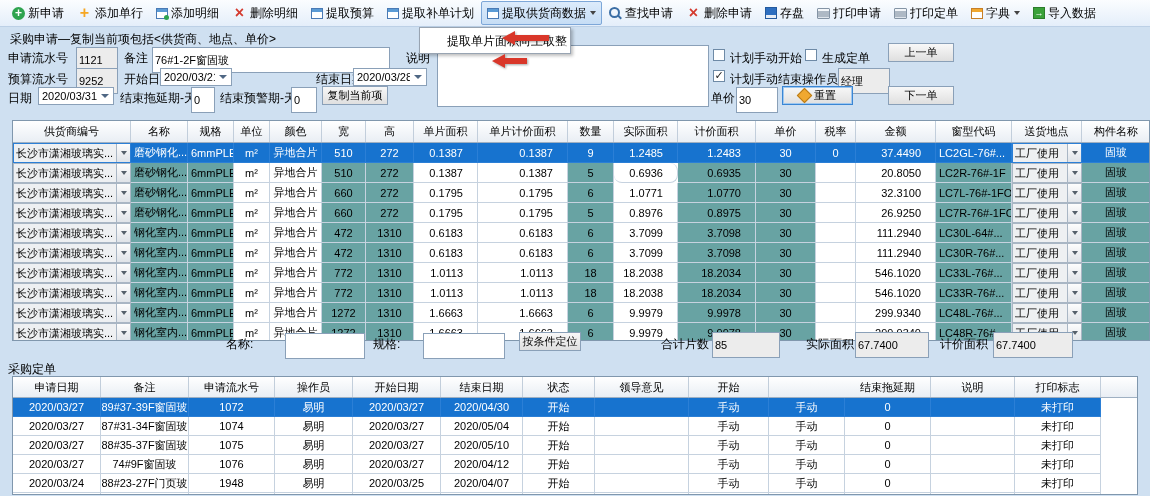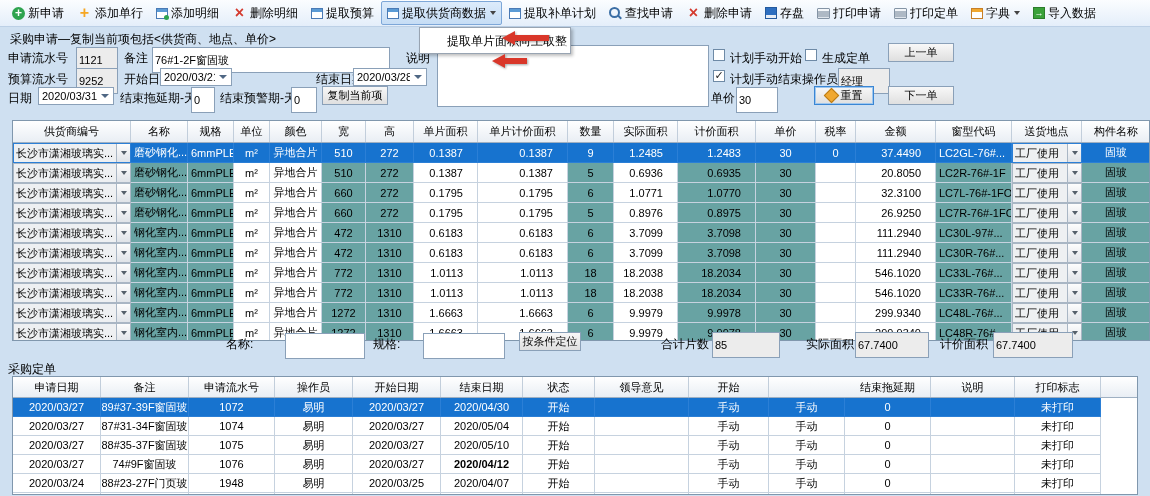--- a/index.html
+++ b/index.html
@@ -119,28 +119,28 @@
       <span class="tb-label">添加明细</span>
     </div>
     <div class="tb-btn">
       <span class="ic ic-delete-detail-icon"></span>
       <span class="tb-label">删除明细</span>
     </div>
     <div class="tb-btn">
       <span class="ic ic-extract-budget-icon"></span>
       <span class="tb-label">提取预算</span>
     </div>
+    <div class="tb-btn">
+      <span class="ic ic-extract-plan-icon"></span>
+      <span class="tb-label">提取补单计划</span>
+    </div>
     <div class="tb-btn active">
       <span class="ic ic-extract-supplier-icon"></span>
       <span class="tb-label">提取供货商数据</span>
       <span class="tb-caret"></span>
-    </div>
-    <div class="tb-btn">
-      <span class="ic ic-extract-plan-icon"></span>
-      <span class="tb-label">提取补单计划</span>
     </div>
     <div class="tb-btn">
       <span class="ic ic-search-icon"></span>
       <span class="tb-label">查找申请</span>
     </div>
     <div class="tb-btn">
       <span class="ic ic-delete-request-icon"></span>
       <span class="tb-label">删除申请</span>
     </div>
     <div class="tb-btn">
@@ -210,21 +210,21 @@
     <span>上一单</span>
   </div>
 
   <span class="cb checked" style="left:713px;top:70px;"></span>
   <span class="flabel" style="left:730px;top:71px;">计划手动结束</span>
   <span class="flabel" style="left:802px;top:71px;">操作员</span>
   <input class="inp gray" style="left: 838px; top: 68px; width: 52px;" value="经理">
 
   <span class="flabel" style="left:711px;top:90px;">单价</span>
   <input class="inp" style="left: 736px; top: 87px; width: 42px;" value="30">
-  <div class="btn focus" style="left:782px;top:86px;width:60px;margin-left:32px;">
+  <div class="btn focus" style="left:782px;top:86px;width:71px;">
     <span class="reset-ic"></span>
     <span>重置</span>
   </div>
   <div class="btn" style="left:888px;top:86px;width:66px;">
     <span>下一单</span>
   </div>
 </div>
 
 <div id="detail-grid" class="grid">
     <div class="ghdr">
@@ -280,21 +280,21 @@
       </div>
       <div class="gc teal al-l" style="width: 57px;">磨砂钢化...</div>
       <div class="gc teal al-l" style="width: 46px;">6mmPLE...</div>
       <div class="gc al-c" style="width: 36px;">m²</div>
       <div class="gc al-c" style="width: 52px;">异地合片</div>
       <div class="gc teal al-c" style="width: 44px;">510</div>
       <div class="gc teal al-c" style="width: 48px;">272</div>
       <div class="gc al-r" style="width: 64px;">0.1387</div>
       <div class="gc al-r" style="width: 90px;">0.1387</div>
       <div class="gc teal al-c" style="width: 46px;">5</div>
-      <div class="gc al-r" style="width: 64px;">0.6936</div>
+      <div class="gc al-r" style="width: 64px; border-radius: 8px;">0.6936</div>
       <div class="gc teal al-r" style="width: 78px;">0.6935</div>
       <div class="gc teal al-c" style="width: 60px;">30</div>
       <div class="gc al-c" style="width: 40px;"></div>
       <div class="gc al-r" style="width: 80px;">20.8050</div>
       <div class="gc teal al-l" style="width: 76px;">LC2R-76#-1F</div>
       <div class="gc combo" style="width: 70px;">
         <span class="cval">工厂使用</span>
         <span class="carr"></span>
       </div>
       <div class="gc teal al-c" style="width: 69px;">固玻</div>
@@ -363,21 +363,21 @@
       <div class="gc teal al-c" style="width: 44px;">472</div>
       <div class="gc teal al-c" style="width: 48px;">1310</div>
       <div class="gc al-r" style="width: 64px;">0.6183</div>
       <div class="gc al-r" style="width: 90px;">0.6183</div>
       <div class="gc teal al-c" style="width: 46px;">6</div>
       <div class="gc al-r" style="width: 64px;">3.7099</div>
       <div class="gc teal al-r" style="width: 78px;">3.7098</div>
       <div class="gc teal al-c" style="width: 60px;">30</div>
       <div class="gc al-c" style="width: 40px;"></div>
       <div class="gc al-r" style="width: 80px;">111.2940</div>
-      <div class="gc teal al-l" style="width: 76px;">LC30L-97#...</div>
+      <div class="gc teal al-l" style="width: 76px;">LC30L-64#...</div>
       <div class="gc combo" style="width: 70px;">
         <span class="cval">工厂使用</span>
         <span class="carr"></span>
       </div>
       <div class="gc teal al-c" style="width: 69px;">固玻</div>
     </div>
     <div class="gr">
       <div class="gc combo" style="width: 118px;">
         <span class="cval">长沙市潇湘玻璃实...</span>
         <span class="carr"></span>
@@ -586,21 +586,21 @@
       <div class="gc al-c" style="width: 86px;">0</div>
       <div class="gc al-c" style="width: 84px;"></div>
       <div class="gc al-c" style="width: 86px;">未打印</div>
     </div>
     <div class="gr">
       <div class="gc al-c" style="width: 88px;">2020/03/27</div>
       <div class="gc al-c" style="width: 88px;">74#9F窗固玻</div>
       <div class="gc al-c" style="width: 86px;">1076</div>
       <div class="gc al-c" style="width: 78px;">易明</div>
       <div class="gc al-c" style="width: 88px;">2020/03/27</div>
-      <div class="gc al-c" style="width: 82px; font-weight: bold;">2020/04/12</div>
+      <div class="gc al-c" style="width: 82px;">2020/04/12</div>
       <div class="gc al-c" style="width: 72px;">开始</div>
       <div class="gc al-c" style="width: 94px;"></div>
       <div class="gc al-c" style="width: 80px;">手动</div>
       <div class="gc al-c" style="width: 76px;">手动</div>
       <div class="gc al-c" style="width: 86px;">0</div>
       <div class="gc al-c" style="width: 84px;"></div>
       <div class="gc al-c" style="width: 86px;">未打印</div>
     </div>
     <div class="gr">
       <div class="gc al-c" style="width: 88px;">2020/03/24</div>

